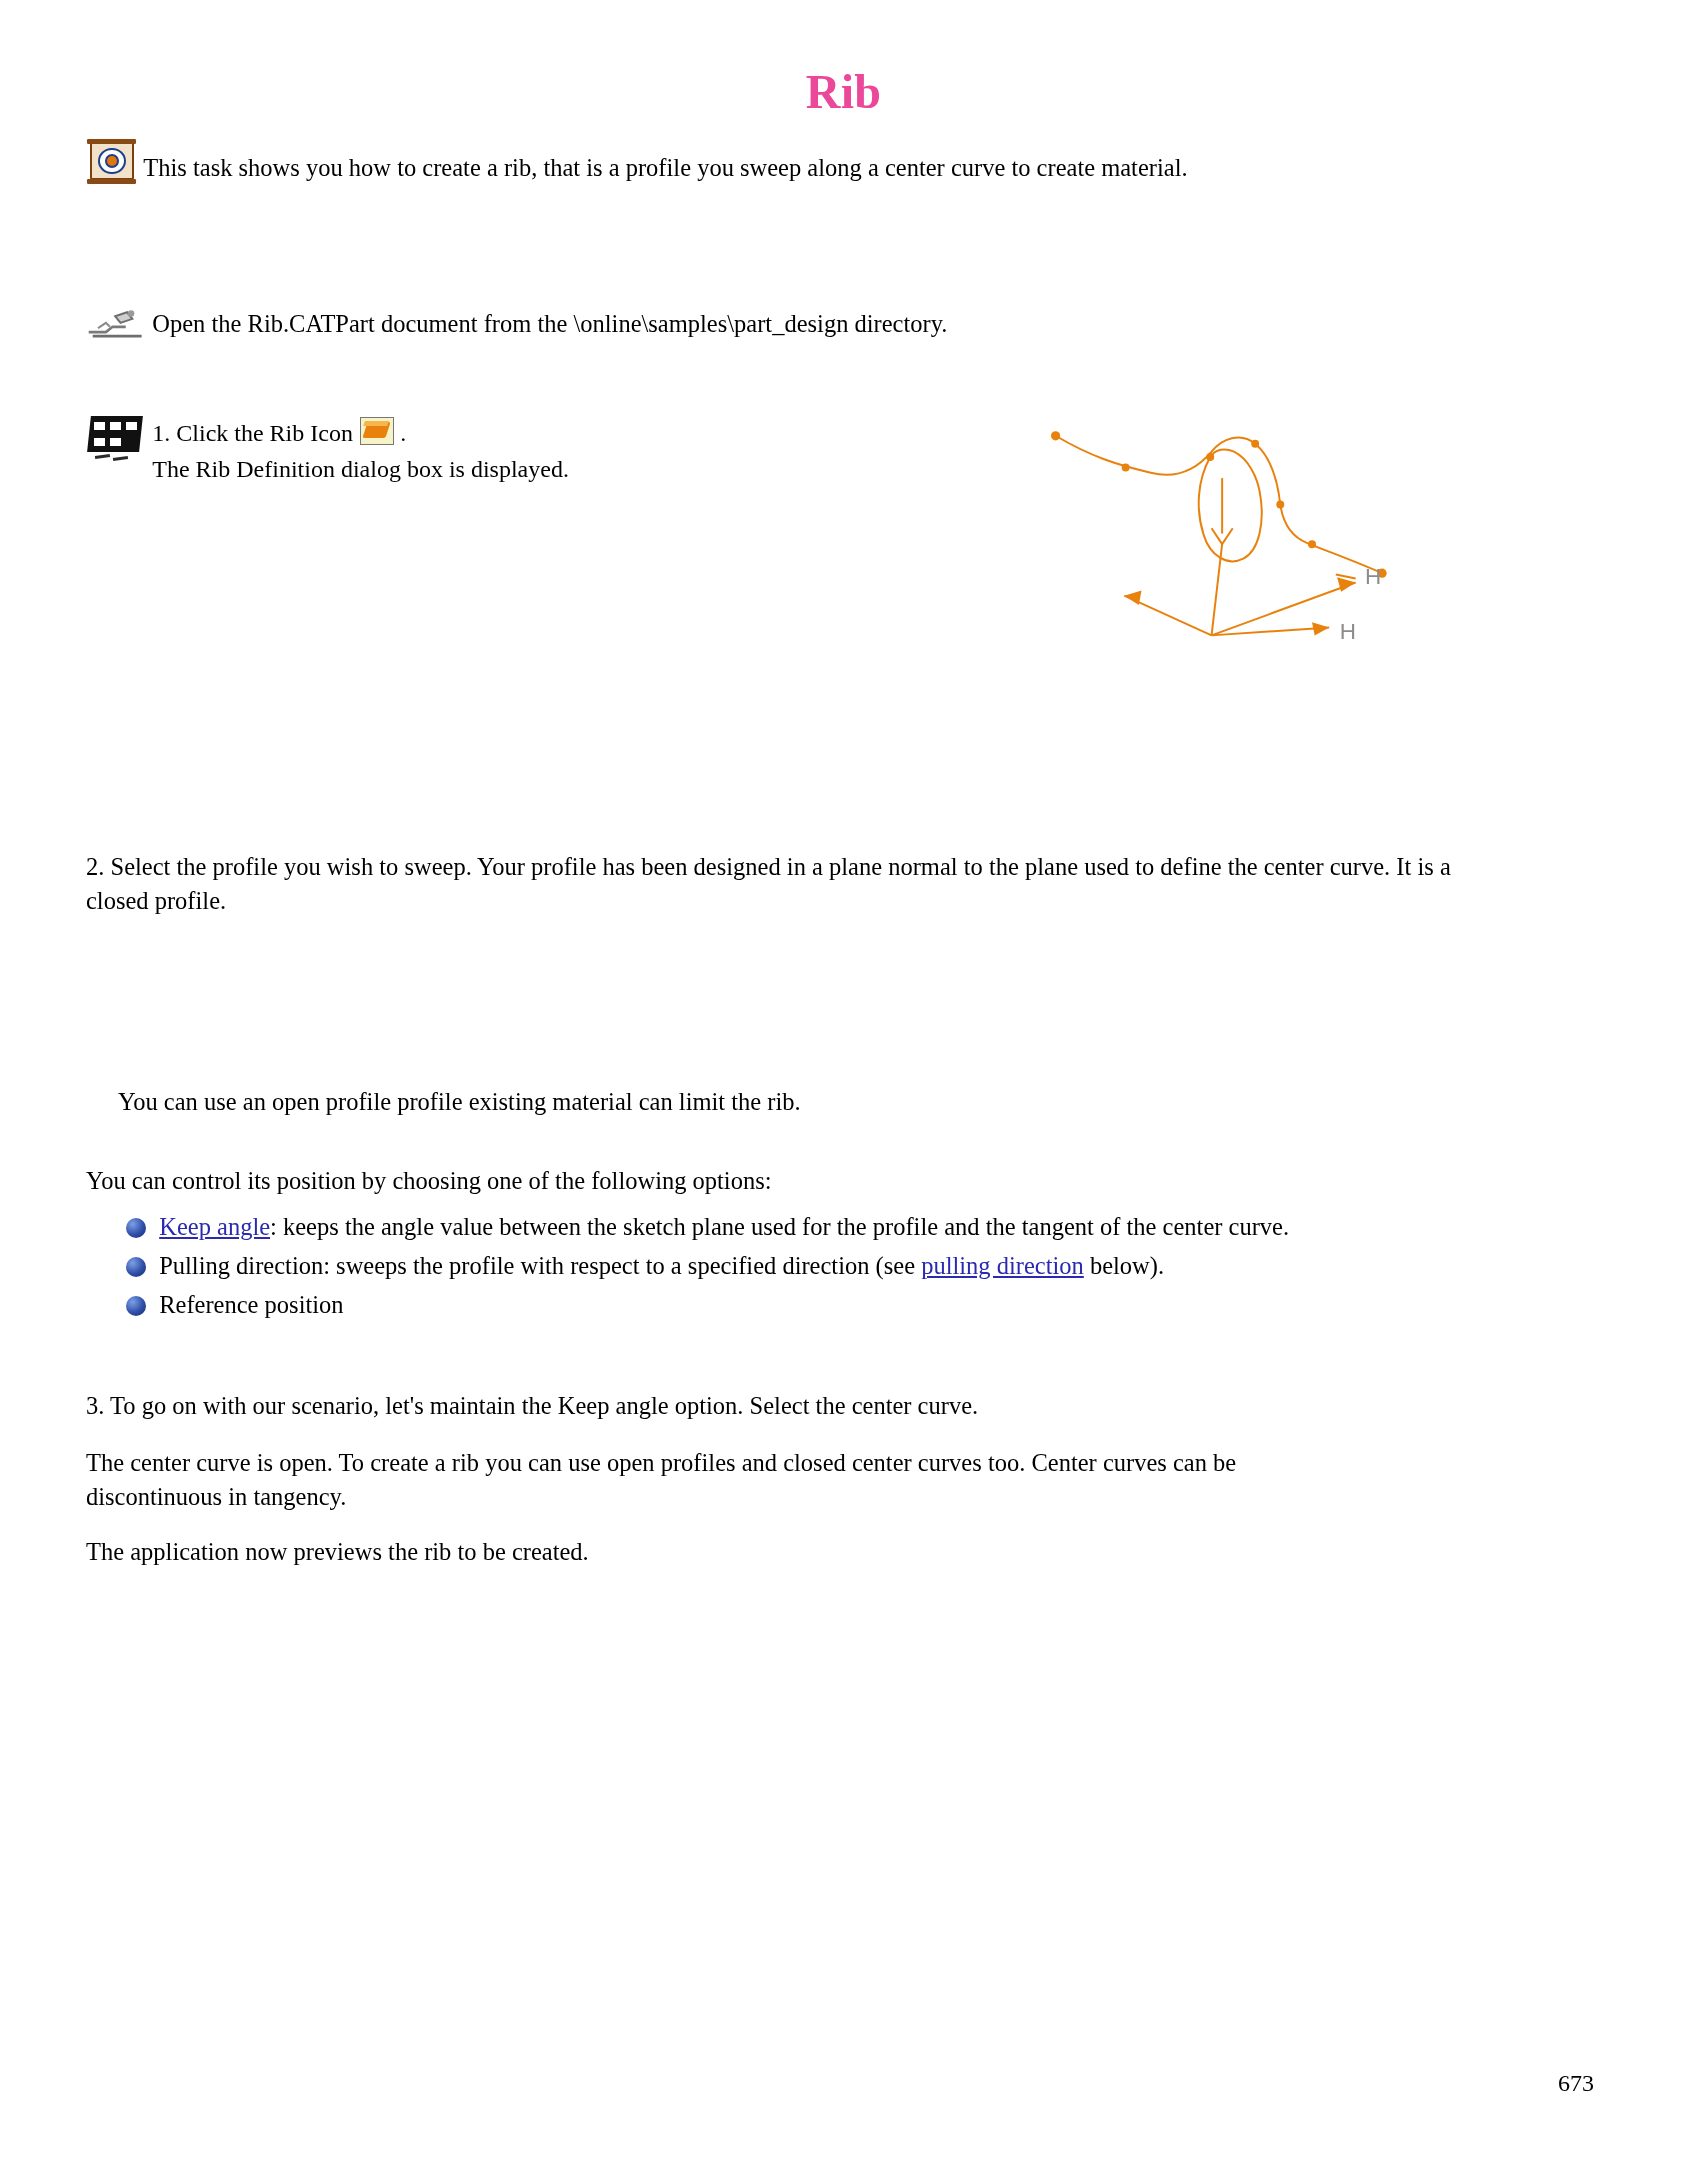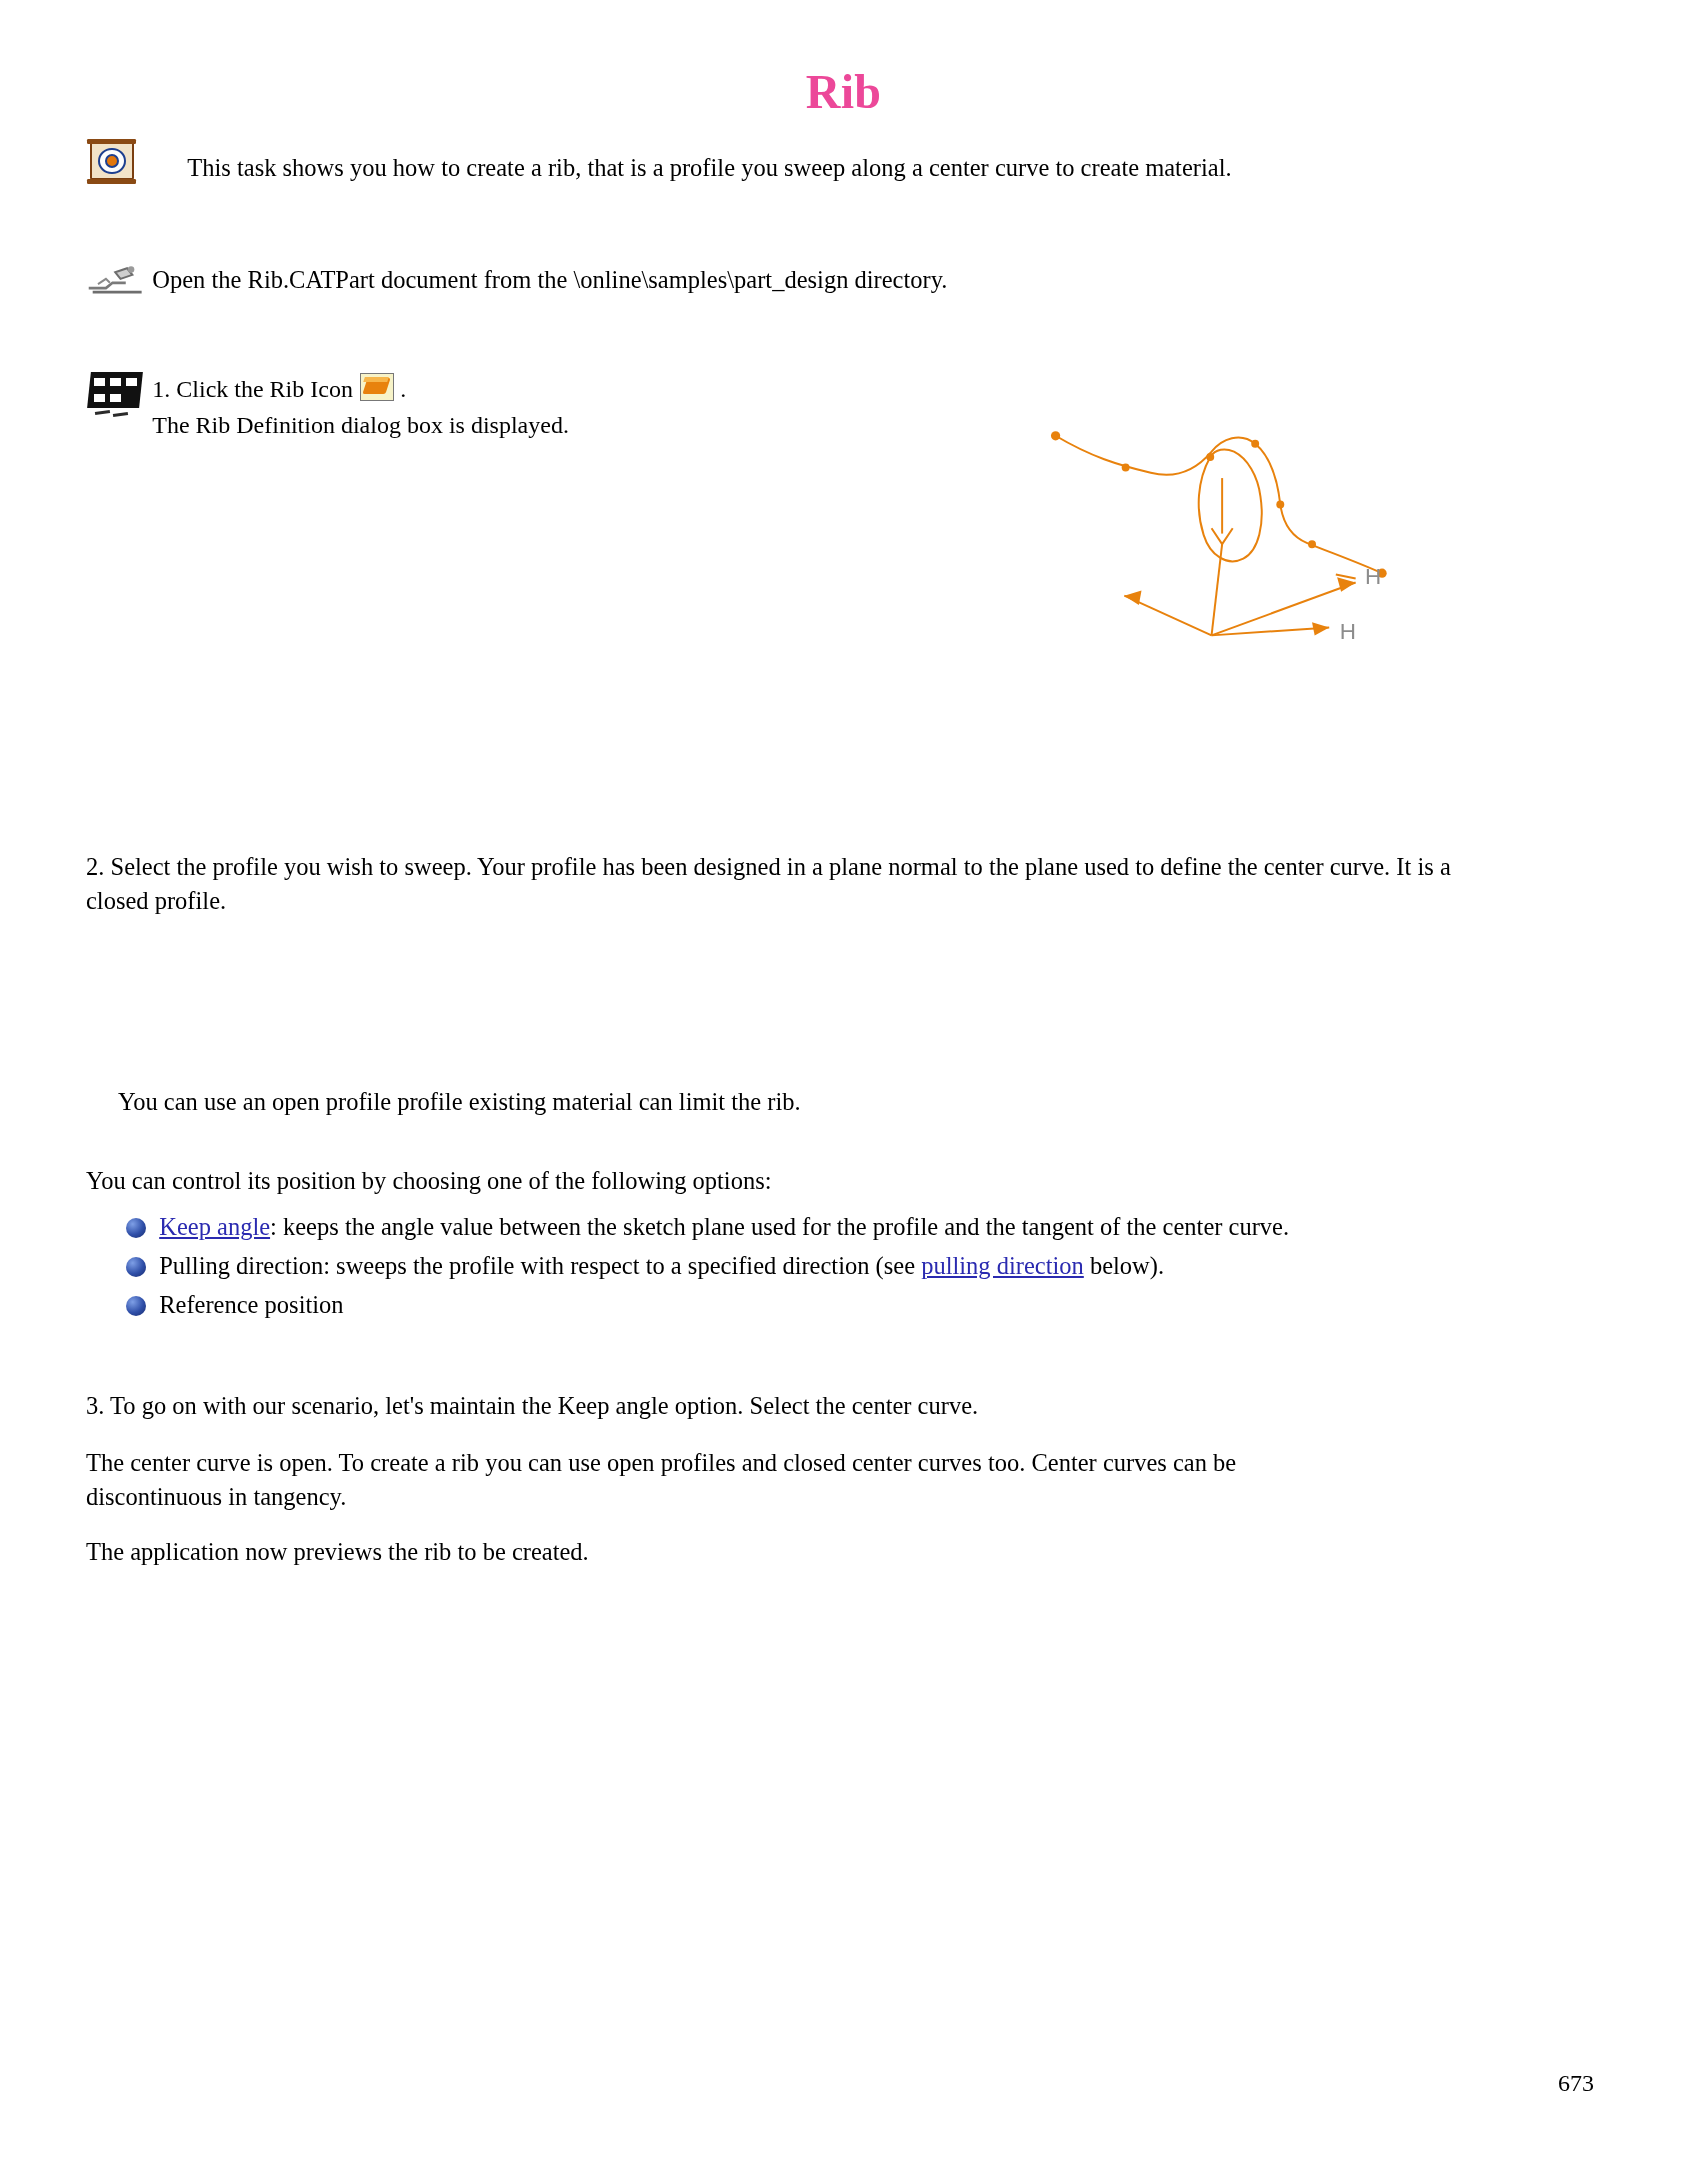--- a/index.html
+++ b/index.html
@@ -175,22 +175,22 @@
     margin-top: 8px;
     margin-right: 13.2px;
   }
 
   .link {
     color: #2a2ab0;
     text-decoration: underline;
   }
 
   
-  #block-intro { margin-top: 0; gap: 44px; }
-  #block-open { margin-top: 74px; }
+  #block-intro { margin-top: 0; }
+  #block-open { margin-top: 118px; }
   #block-step1 { margin-top: 71px; }
 
   .step1-text {
     font-size: 24px;
     line-height: 1.5;
   }
 
   .figure {
     position: absolute;
     left: 1045px;

